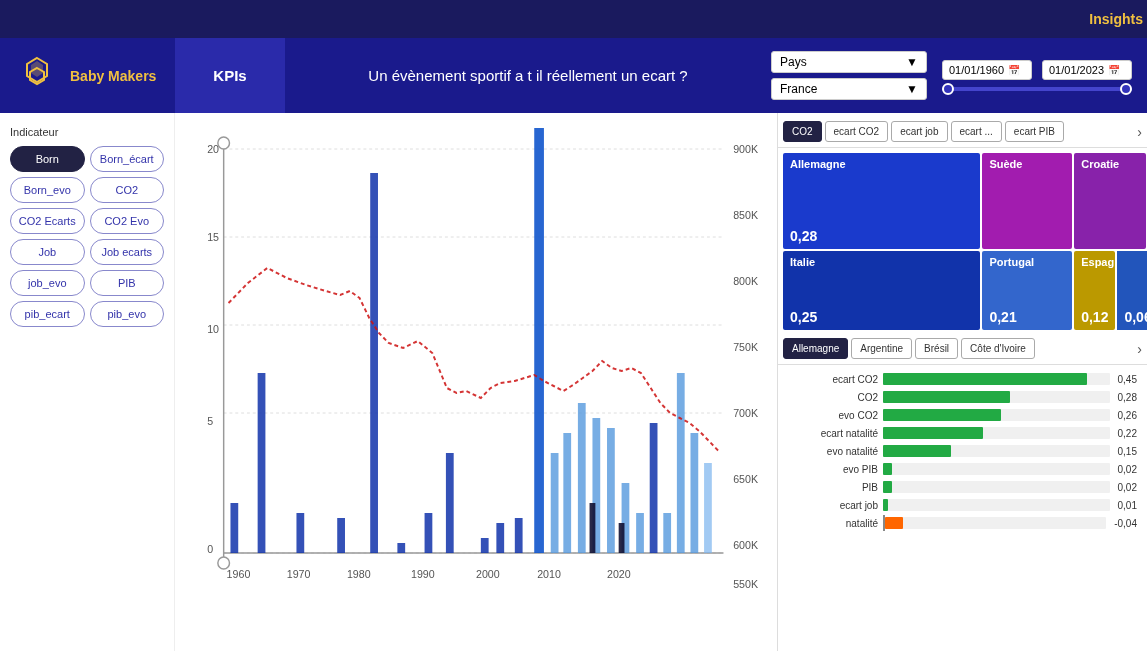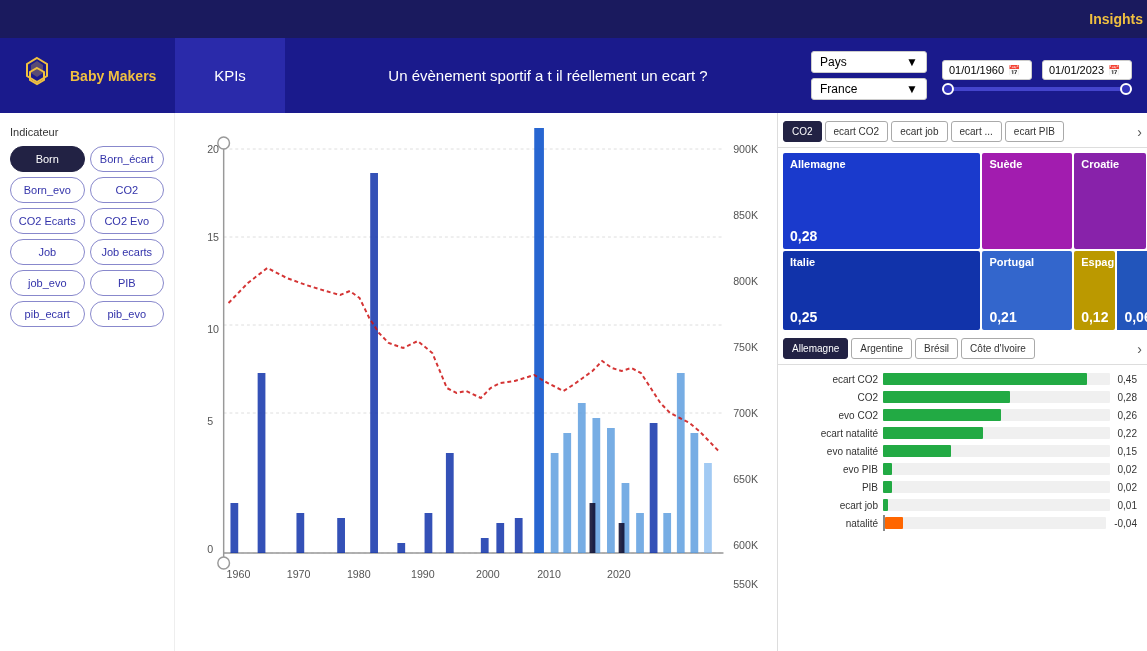--- a/index.html
+++ b/index.html
@@ -45,21 +45,21 @@
       font-weight: bold;
     }
     .nav-kpis {
       background: #2a2aaa;
       height: 75px;
       display: flex;
       align-items: center;
       padding: 0 30px;
       color: white;
       font-size: 15px;
-      font-weight: 400;
+      font-weight: 700;
       min-width: 110px;
       justify-content: center;
     }
     .header-title {
       flex: 1;
       color: white;
       font-size: 15px;
       text-align: center;
     }
     .header-controls {
@@ -75,21 +75,21 @@
     }
     .pays-dropdown, .france-dropdown {
       background: white;
       border: 1px solid #ccc;
       border-radius: 3px;
       padding: 3px 8px;
       font-size: 12px;
       display: flex;
       align-items: center;
       justify-content: space-between;
-      width: 116px;
+      width: 156px;
       cursor: pointer;
     }
     .date-section {
       display: flex;
       flex-direction: column;
       gap: 5px;
     }
     .date-inputs-row {
       display: flex;
       gap: 10px;

